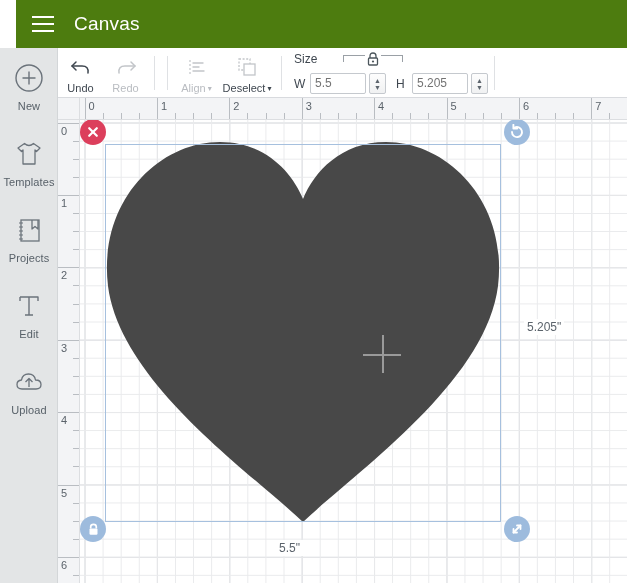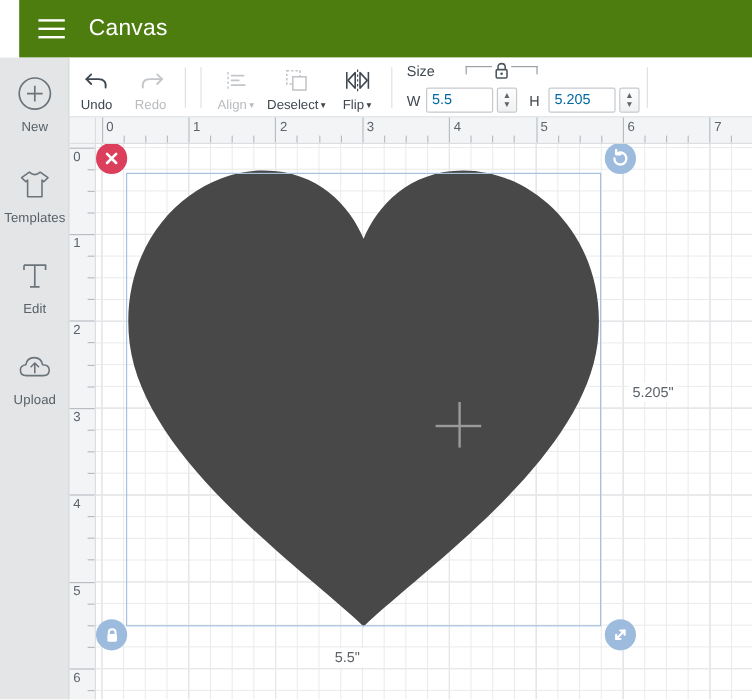--- a/index.html
+++ b/index.html
@@ -78,21 +78,21 @@
   .size-title { font-size: 12px; color: #3f4750; }
   .lockwrap { display: flex; align-items: center; margin-left: 26px; }
   .lockbar { width: 22px; height: 7px; }
   .lockbar.l { border-left: 1px solid #9aa0a6; border-top: 1px solid #9aa0a6; }
   .lockbar.r { border-right: 1px solid #9aa0a6; border-top: 1px solid #9aa0a6; }
   .size-row { display: flex; align-items: center; height: 26px; margin-top: 2px; }
   .dim-lbl { font-size: 12px; color: #3f4750; width: 16px; }
   .inputbox {
     width: 56px; height: 21px;
     border: 1px solid #c5c9ce; border-radius: 2px;
-    background: #fff; font-size: 12px; color: #0369a1;
+    background: #fff; font-size: 12px; color: #737373;
     padding: 0 4px; line-height: 19px;
   }
   .stepper {
     width: 17px; height: 21px; margin-left: 3px;
     border: 1px solid #c5c9ce; border-radius: 2px;
     background: linear-gradient(#fdfdfd, #f0f1f2);
     display: flex; flex-direction: column;
     align-items: center; justify-content: center;
     cursor: pointer;
   }
@@ -191,20 +191,30 @@
 
     <div class="side-item">
       <div class="side-ico">
         <svg width="30" height="26" viewBox="0 0 30 26">
           <path d="M4 7 L10.5 2.5 Q15 6.5 19.5 2.5 L26 7 L22.5 10.5 L21 9 V23 H9 V9 L7.5 10.5 Z" fill="none" stroke="#6b737b" stroke-width="1.3" stroke-linejoin="round"></path>
         </svg>
       </div>
       <div class="side-label">Templates</div>
     </div>
 
+    <div class="side-item">
+      <div class="side-ico">
+        <svg width="28" height="28" viewBox="0 0 28 28">
+          <rect x="6" y="4" width="18" height="21" fill="none" stroke="#6b737b" stroke-width="1.3"></rect>
+          <path d="M4 7 H8 M4 11 H8 M4 15 H8 M4 19 H8 M4 23 H8" stroke="#6b737b" stroke-width="1.2"></path>
+          <path d="M17 4 V13 L20 10.5 L23 13 V4" fill="none" stroke="#6b737b" stroke-width="1.3" stroke-linejoin="round"></path>
+        </svg>
+      </div>
+      <div class="side-label">Projects</div>
+    </div>
 
 
     <div class="side-item">
       <div class="side-ico">
         <svg width="26" height="26" viewBox="0 0 26 26">
           <path d="M4 4 H22 V8 M13 4 V22 M9 22 H17" fill="none" stroke="#6b737b" stroke-width="1.4" stroke-linejoin="round"></path>
           <path d="M4 4 V8" stroke="#6b737b" stroke-width="1.4"></path>
         </svg>
       </div>
       <div class="side-label">Edit</div>
@@ -262,32 +272,20 @@
         <div class="tbtn-lbl"><span>Align</span><span class="caret">▾</span></div>
       </div>
       <div class="tbtn wide">
         <div class="tbtn-ico">
           <svg width="20" height="20" viewBox="0 0 20 20">
             <rect x="2" y="2" width="11" height="11" fill="none" stroke="#c2c5c9" stroke-width="1.3" stroke-dasharray="2 1.6"></rect>
             <rect x="7" y="7" width="11" height="11" fill="#ffffff" stroke="#c2c5c9" stroke-width="1.3"></rect>
           </svg>
         </div>
         <div class="tbtn-lbl"><span>Deselect</span><span class="caret">▾</span></div>
-      </div>
-      <div class="tbtn">
-        <div class="tbtn-ico">
-          <svg width="22" height="20" viewBox="0 0 22 20">
-            <path d="M2 3 V17" stroke="#3f4750" stroke-width="1.3"></path>
-            <path d="M20 3 V17" stroke="#3f4750" stroke-width="1.3"></path>
-            <path d="M3 10 L9 3.5 V16.5 Z" fill="none" stroke="#3f4750" stroke-width="1.3" stroke-linejoin="round"></path>
-            <path d="M19 10 L13 3.5 V16.5 Z" fill="none" stroke="#3f4750" stroke-width="1.3" stroke-linejoin="round"></path>
-            <path d="M11 1 V19" stroke="#3f4750" stroke-width="1" stroke-dasharray="2 2"></path>
-          </svg>
-        </div>
-        <div class="tbtn-lbl"><span>Flip</span><span class="caret">▾</span></div>
       </div>
     </div>
 
     <div class="tsep"></div>
 
     <div class="sizegrp">
       <div class="size-top">
         <div class="size-title">Size</div>
         <div class="lockwrap">
           <div class="lockbar l"></div>

